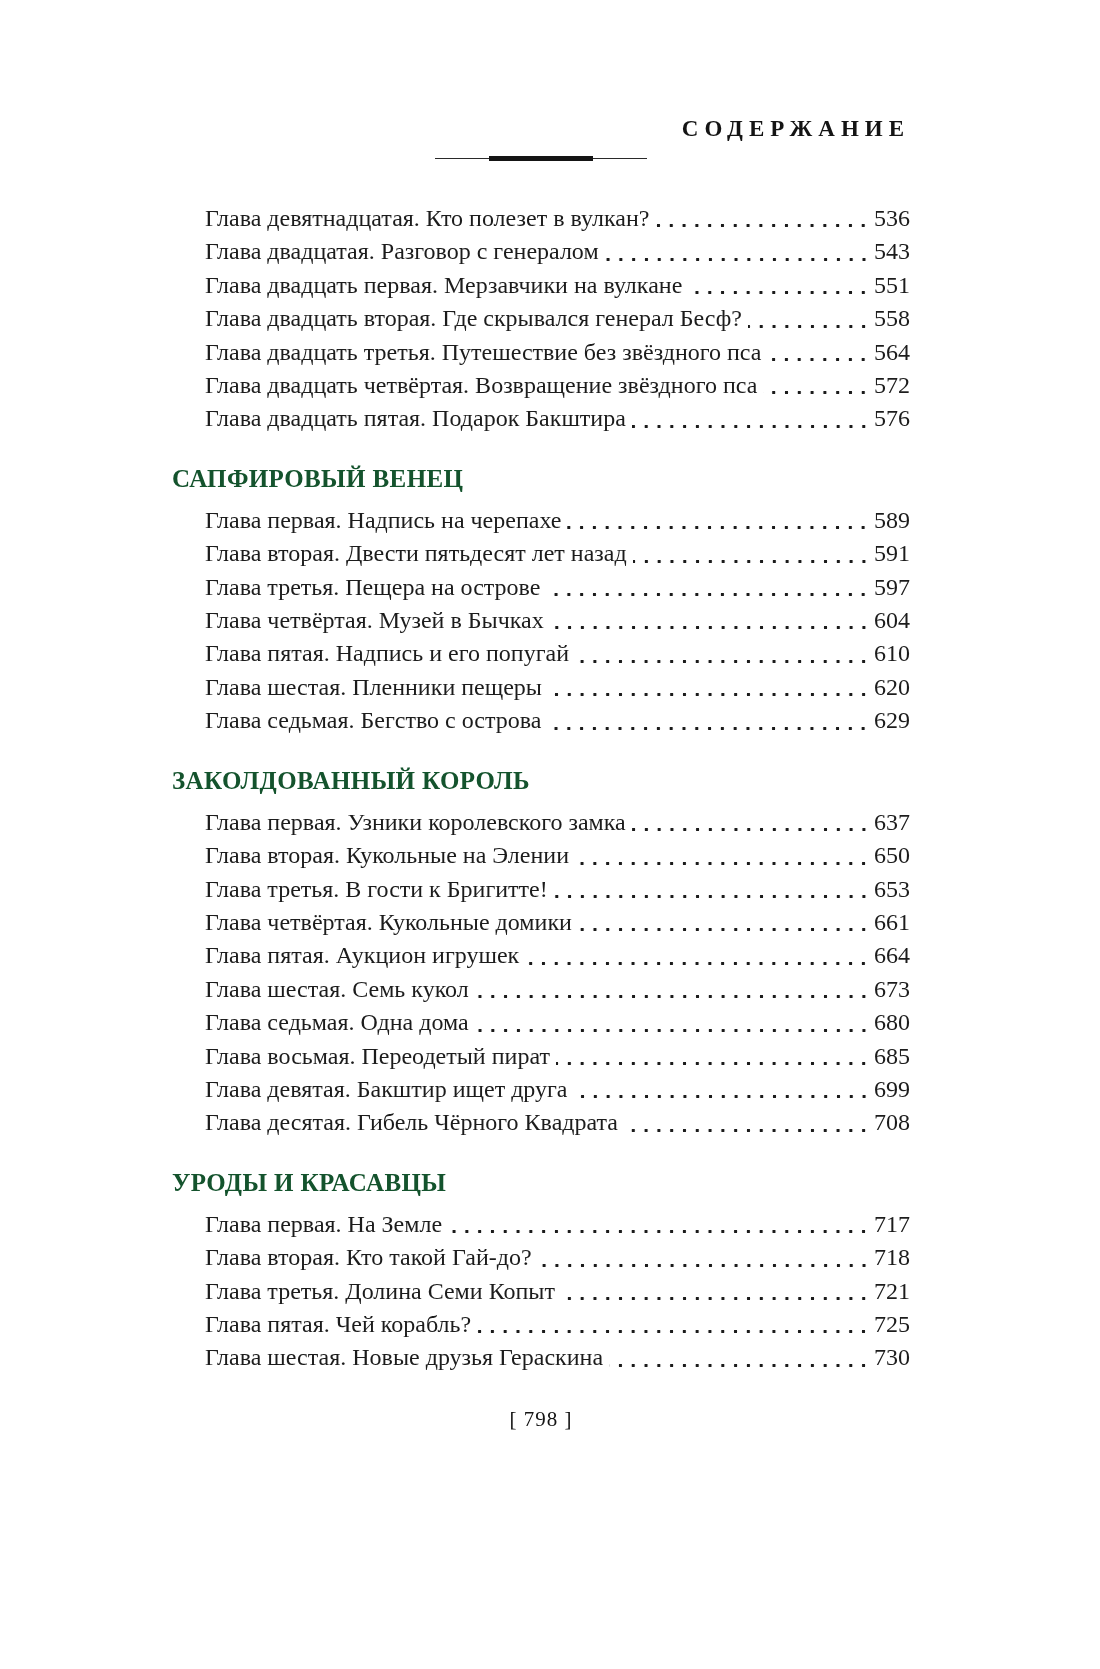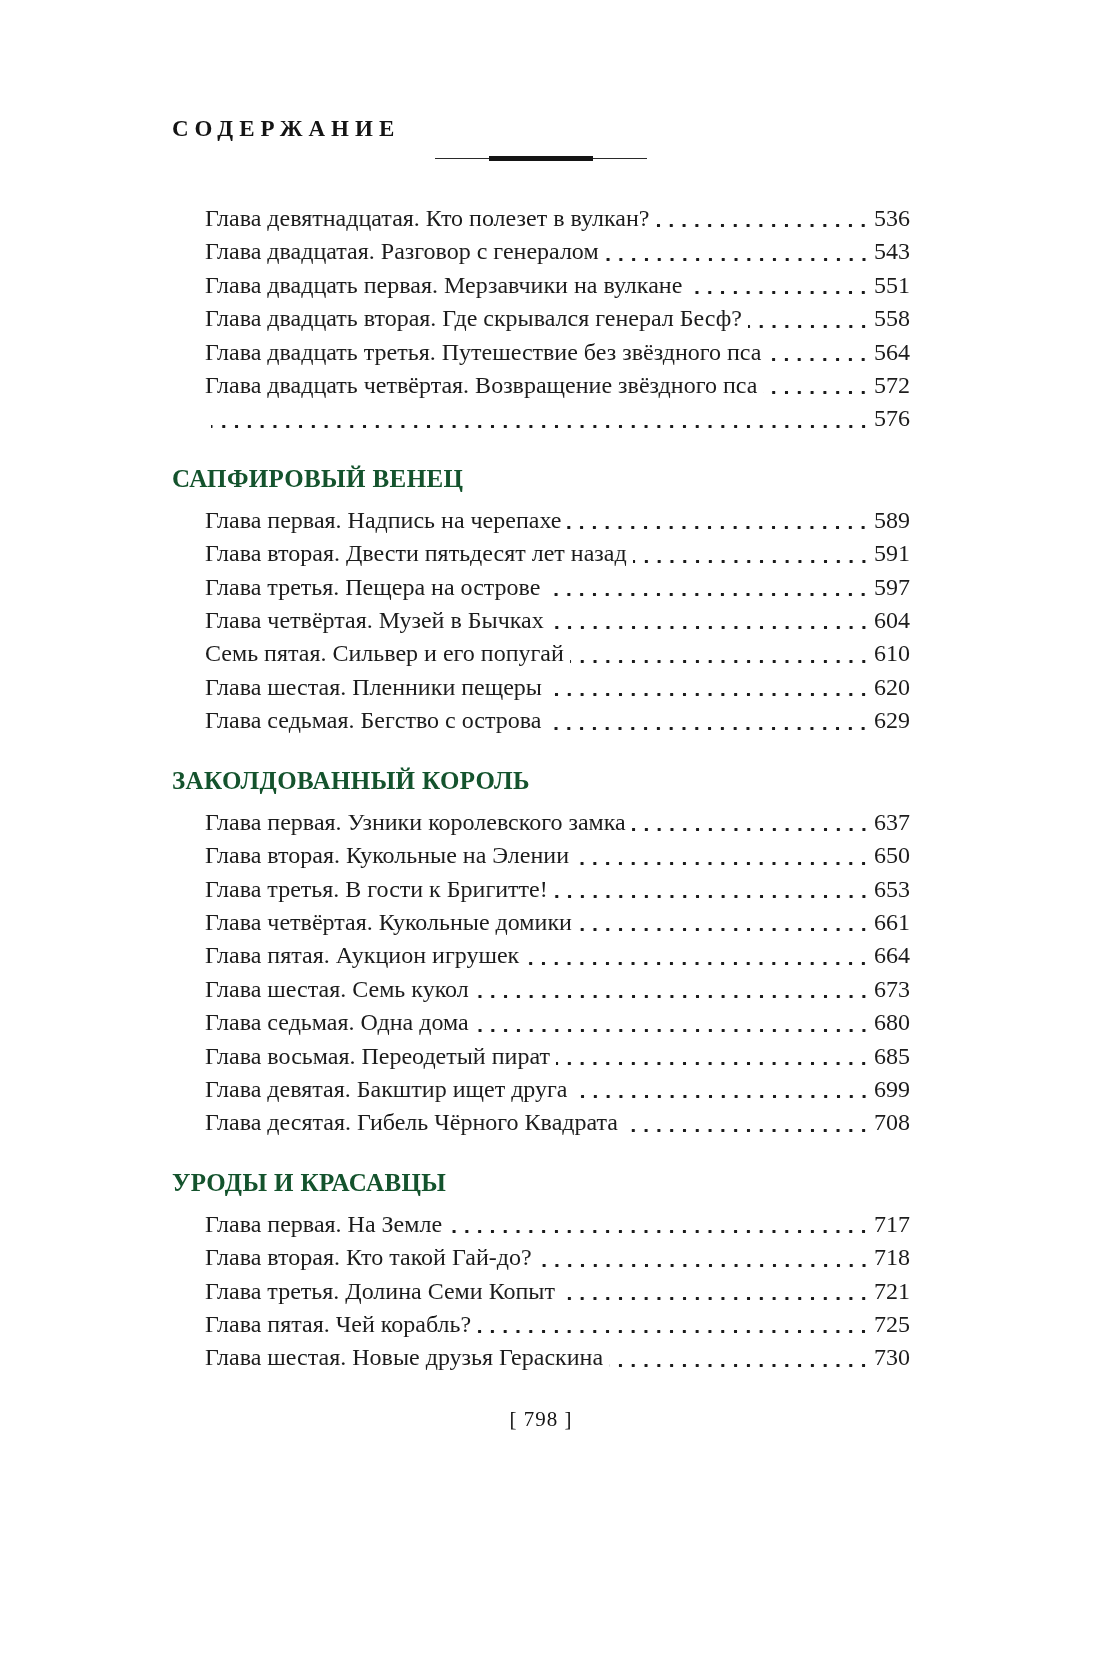--- a/index.html
+++ b/index.html
@@ -12,21 +12,21 @@
     height: 1669px;
     overflow: hidden;
     font-family: "Liberation Serif", "DejaVu Serif", serif;
     color: #1c1c1c;
   }
   .page {
     padding-top: 116px;
     width: 738px;
     margin-left: 172px;
   }
-  .page-header { text-align: left; }
+  .page-header { text-align: right; }
   .page-title {
     margin: 0;
     font-size: 23px;
     font-weight: bold;
     letter-spacing: 6px;
     color: #141414;
   }
   .divider {
     position: relative;
     width: 212px;
@@ -135,20 +135,21 @@
     <span class="toc-page">564</span>
   </div>
 
   <div class="toc-row">
     <span class="toc-label">Глава двадцать четвёртая. Возвращение звёздного пса</span>
     <span class="toc-dots"></span>
     <span class="toc-page">572</span>
   </div>
 
   <div class="toc-row">
+    <span class="toc-label">Глава двадцать пятая. Подарок Бакштира</span>
     <span class="toc-dots"></span>
     <span class="toc-page">576</span>
   </div>
 </div>
   </section>
 
   <section class="toc-section">
     <h2 class="section-title">САПФИРОВЫЙ ВЕНЕЦ</h2>
     <div class="entries">
   <div class="toc-row">
@@ -169,21 +170,21 @@
     <span class="toc-page">597</span>
   </div>
 
   <div class="toc-row">
     <span class="toc-label">Глава четвёртая. Музей в Бычках</span>
     <span class="toc-dots"></span>
     <span class="toc-page">604</span>
   </div>
 
   <div class="toc-row">
-    <span class="toc-label">Семь пятая. Сильвер и его попугай</span>
+    <span class="toc-label">Глава пятая. Надпись и его попугай</span>
     <span class="toc-dots"></span>
     <span class="toc-page">610</span>
   </div>
 
   <div class="toc-row">
     <span class="toc-label">Глава шестая. Пленники пещеры</span>
     <span class="toc-dots"></span>
     <span class="toc-page">620</span>
   </div>
 

